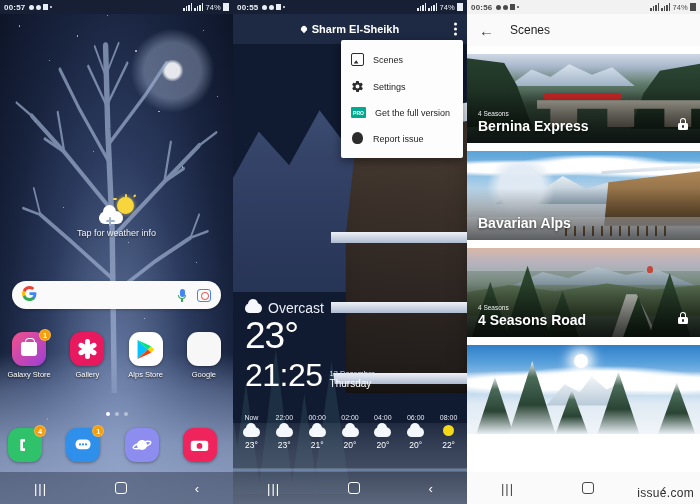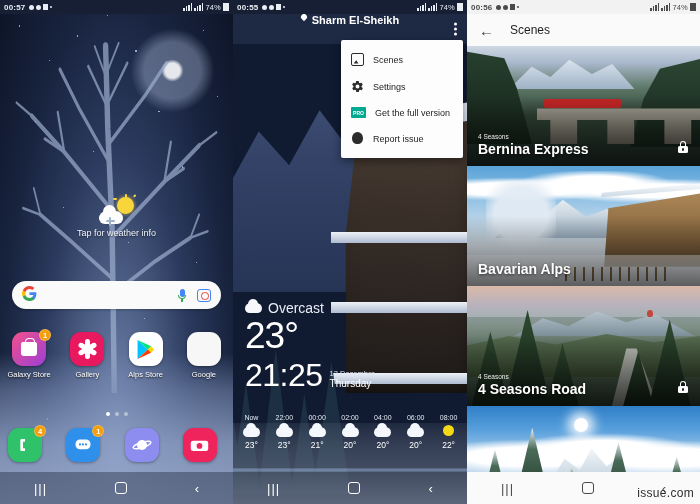--- a/index.html
+++ b/index.html
@@ -183,21 +183,21 @@
     position:absolute; left:-2%; bottom:2%; width:58%; height:40%;
   }
   .pine { position:absolute; bottom:0; background:#1f3145; clip-path:polygon(50% 0,100% 100%,0 100%); opacity:.95; }
   .w-snowground {
     position:absolute; left:0; right:0; bottom:0; height:16%;
     background:linear-gradient(180deg, rgba(176,190,214,.1), rgba(176,190,214,.75));
   }
 
   .w-topbar {
     position:absolute; top:14px; left:0; right:0; height:30px;
-    display:flex; align-items:flex-start; justify-content:center;
+    display:flex; align-items:center; justify-content:center;
     color:#fff; font-size:11px; font-weight:600; z-index:25;
     background:rgba(41,56,86,.55);
   }
   .pin { width:6px; height:6px; border-radius:50% 50% 50% 0; background:#fff; transform:rotate(-45deg); margin-right:5px; display:inline-block; }
   .kebab {
     position:absolute; right:10px; top:50%; transform:translateY(-50%);
     display:flex; flex-direction:column; gap:2px; cursor:pointer;
   }
   .kebab i { width:3px; height:3px; background:#fff; border-radius:50%; }
 
@@ -243,21 +243,21 @@
 
   
   .s-header {
     position:absolute; top:14px; left:0; right:0; height:32px;
     background:#fafafa; display:flex; align-items:center; gap:16px;
     padding-left:12px; z-index:20;
   }
   .s-back { font-size:15px; color:#3c3c3c; }
   .s-title { font-size:12px; color:#1f1f1f; }
   .s-list { position:absolute; top:46px; left:0; right:0; bottom:32px; overflow:hidden; }
-  .s-card { position:relative; width:100%; height:120px; overflow:hidden; }
+  .s-card { position:relative; width:100%; height:89px; overflow:hidden;margin-top:8px; }
   .s-img { position:absolute; inset:0; }
   .s-grad { position:absolute; left:0; right:0; bottom:0; height:58%; background:linear-gradient(180deg, rgba(0,0,0,0), rgba(0,0,0,.62)); }
   .s-meta { position:absolute; left:11px; bottom:9px; z-index:3; color:#fff; }
   .s-sub { font-size:6.5px; opacity:.92; margin-bottom:1px; }
   .s-name { font-size:14px; font-weight:700; text-shadow:0 1px 3px rgba(0,0,0,.6); }
   .s-lock { position:absolute; right:12px; bottom:13px; z-index:3; width:10px; height:12px; }
   .lock-body { position:absolute; bottom:0; width:10px; height:7.5px; background:#fff; border-radius:1.5px; }
   .lock-shk { position:absolute; left:2px; top:0; width:6px; height:6px; border:1.6px solid #fff; border-bottom:none; border-radius:3px 3px 0 0; }
   .lock-body:after { content:""; position:absolute; left:4px; top:2.2px; width:2px; height:3px; background:#2a2a2a; border-radius:1px; }
 

